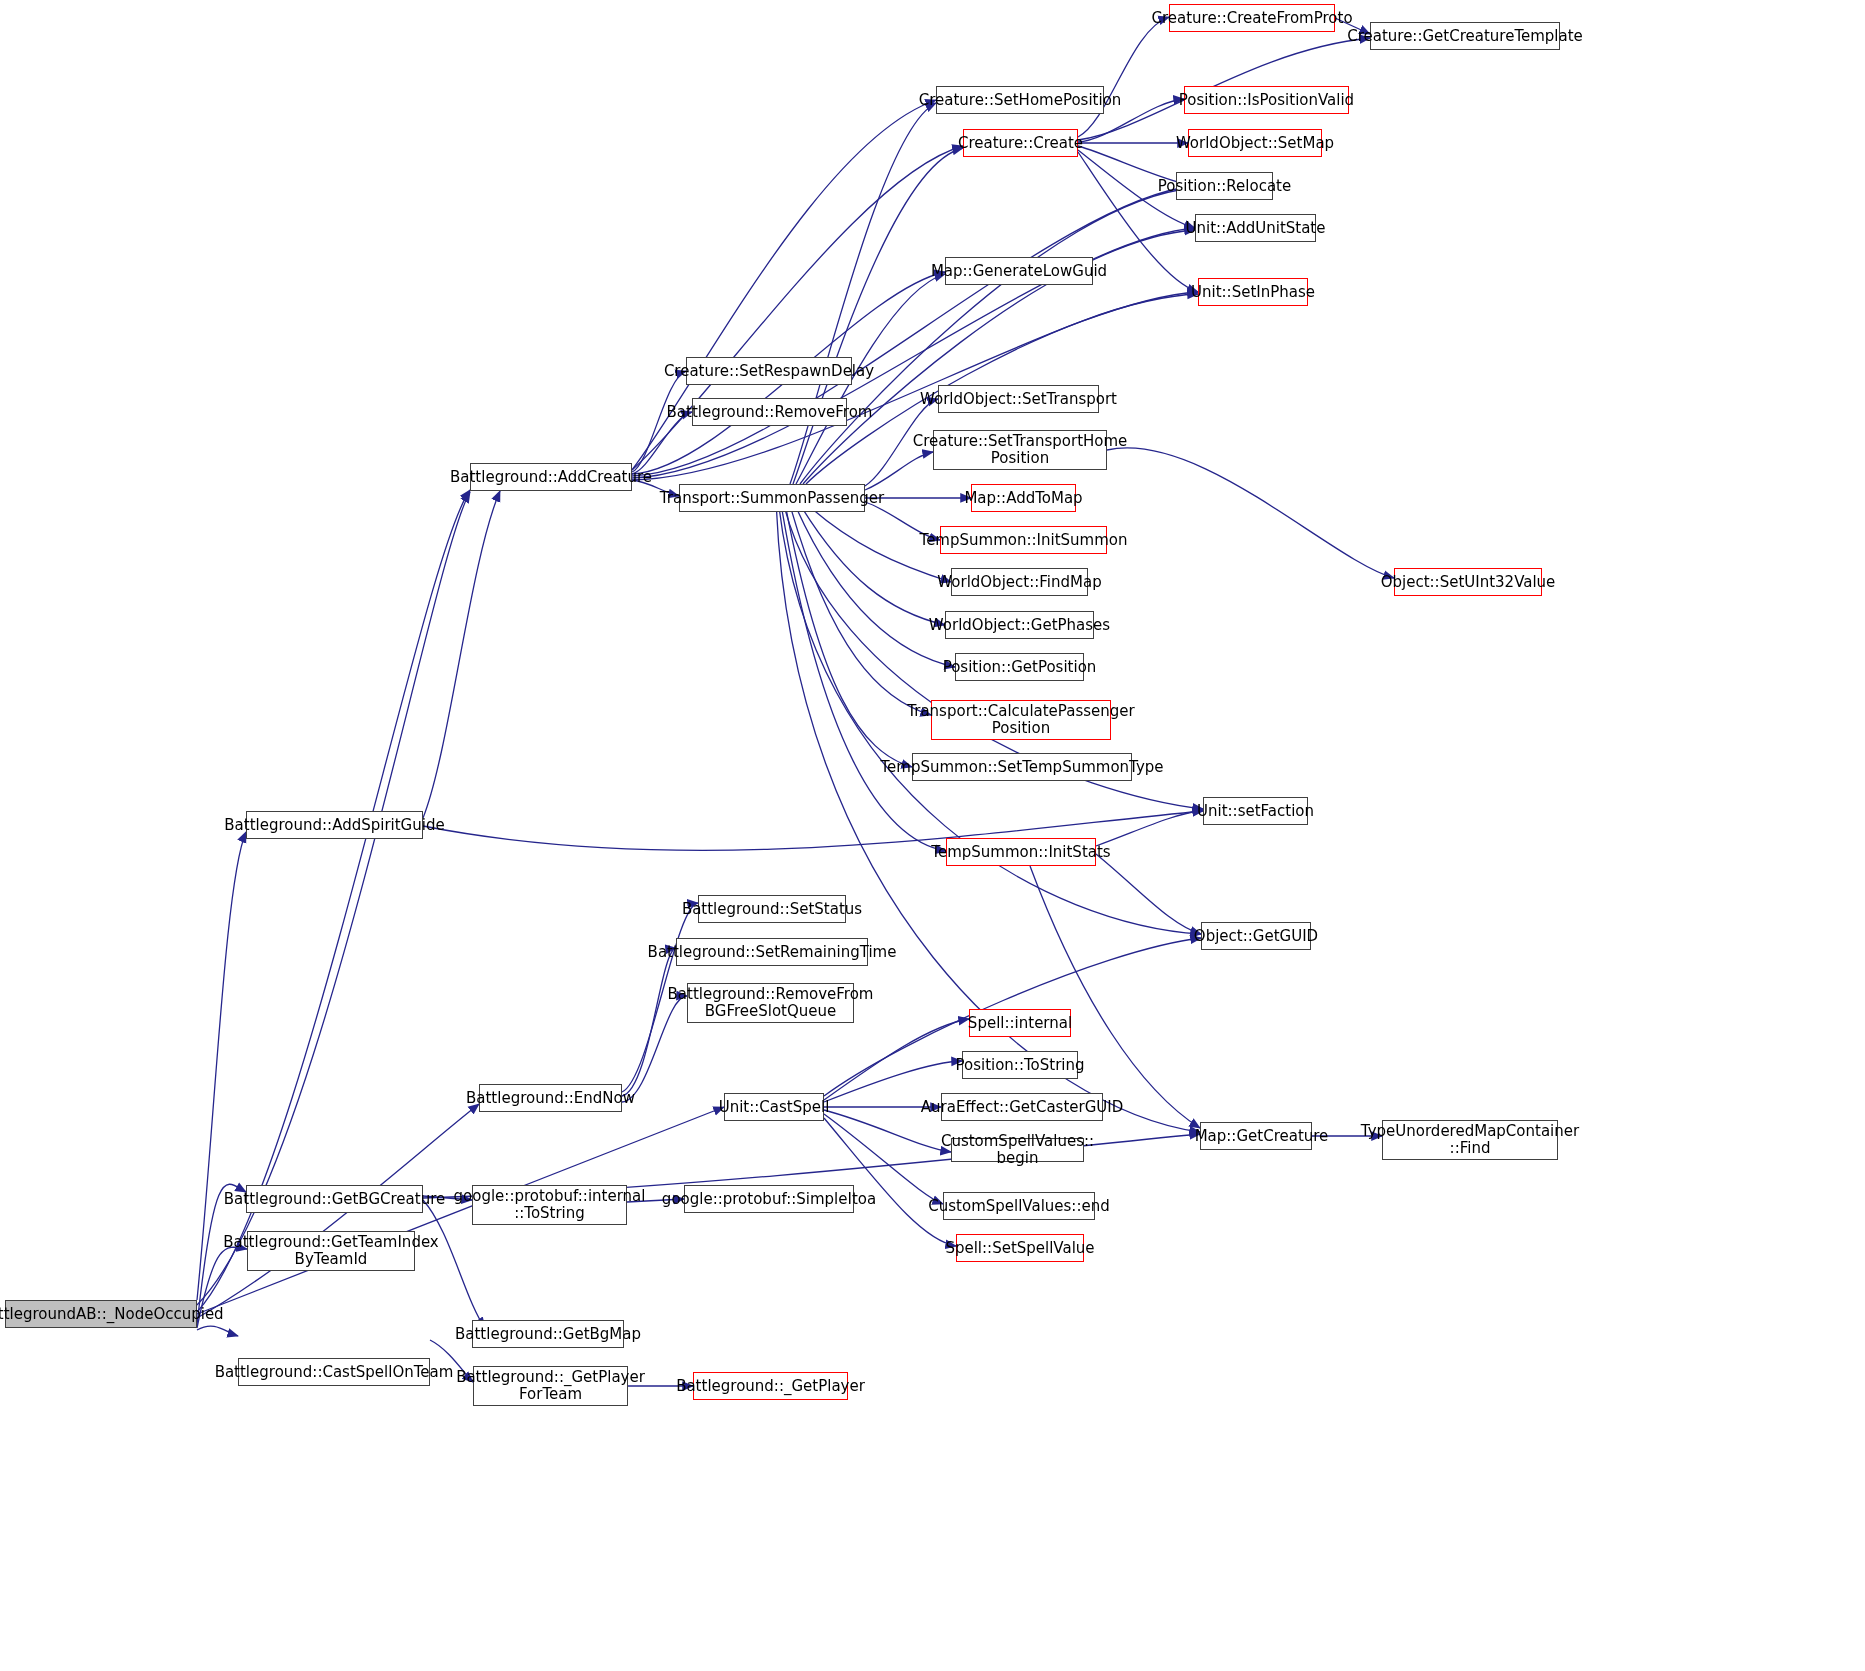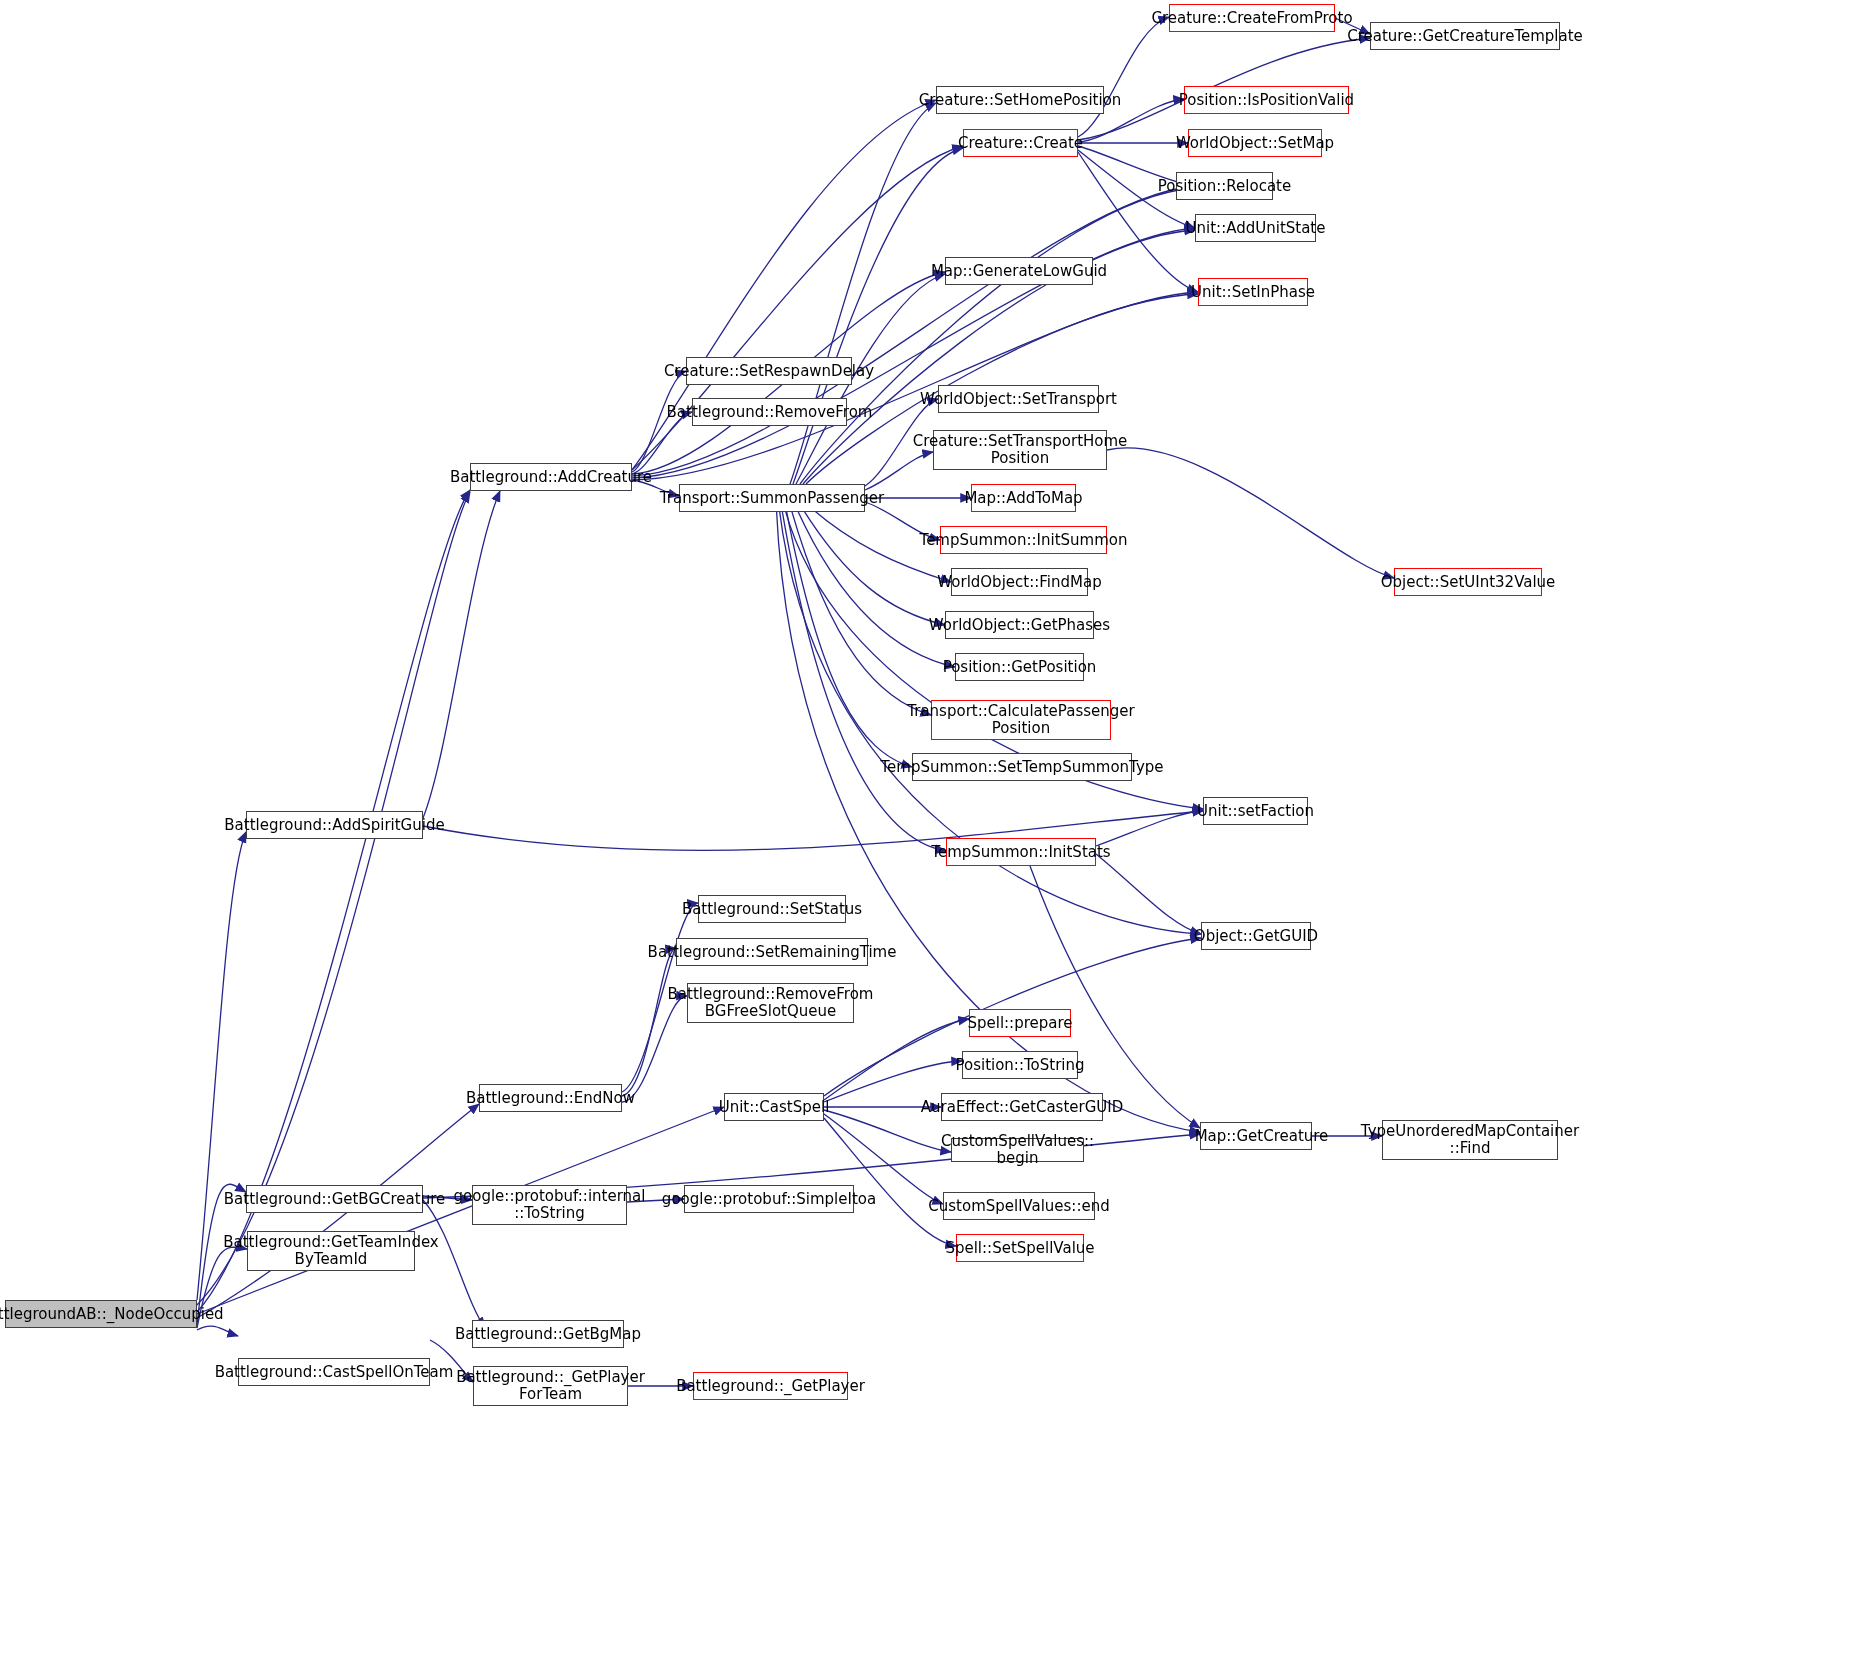--- a/index.html
+++ b/index.html
@@ -154,21 +154,21 @@
       <div class="node" style="left: 912px; top: 753px; width: 220px; height: 28px;">TempSummon::SetTempSummonType</div>
       <div class="node" style="left: 1203px; top: 797px; width: 105px; height: 28px;">Unit::setFaction</div>
       <div class="node red" style="left: 946px; top: 838px; width: 150px; height: 28px;">TempSummon::InitStats</div>
       <div class="node red" style="left: 1394px; top: 568px; width: 148px; height: 28px;">Object::SetUInt32Value</div>
       <div class="node" style="left: 1201px; top: 922px; width: 110px; height: 28px;">Object::GetGUID</div>
       <div class="node" style="left: 698px; top: 895px; width: 148px; height: 28px;">Battleground::SetStatus</div>
       <div class="node" style="left: 676px; top: 938px; width: 192px; height: 28px;">Battleground::SetRemainingTime</div>
       <div class="node" style="left: 687px; top: 983px; width: 167px; height: 40px;">Battleground::RemoveFrom
 BGFreeSlotQueue</div>
       <div class="node" style="left: 724px; top: 1093px; width: 100px; height: 28px;">Unit::CastSpell</div>
-      <div class="node red" style="left: 969px; top: 1009px; width: 102px; height: 28px;">Spell::prepare</div>
+      <div class="node red" style="left: 969px; top: 1009px; width: 102px; height: 28px;">Spell::internal</div>
       <div class="node" style="left: 962px; top: 1051px; width: 116px; height: 28px;">Position::ToString</div>
       <div class="node" style="left: 941px; top: 1093px; width: 162px; height: 28px;">AuraEffect::GetCasterGUID</div>
       <div class="node" style="left: 951px; top: 1138px; width: 133px; height: 24px;">CustomSpellValues::
 begin</div>
       <div class="node" style="left: 943px; top: 1192px; width: 152px; height: 28px;">CustomSpellValues::end</div>
       <div class="node red" style="left: 956px; top: 1234px; width: 128px; height: 28px;">Spell::SetSpellValue</div>
       <div class="node" style="left: 1200px; top: 1122px; width: 112px; height: 28px; padding-left: 16px;">Map::GetCreature</div>
       <div class="node" style="left: 1382px; top: 1120px; width: 176px; height: 40px;">TypeUnorderedMapContainer
 ::Find</div>
       <div class="node" style="left: 472px; top: 1185px; width: 155px; height: 40px;">google::protobuf::internal

